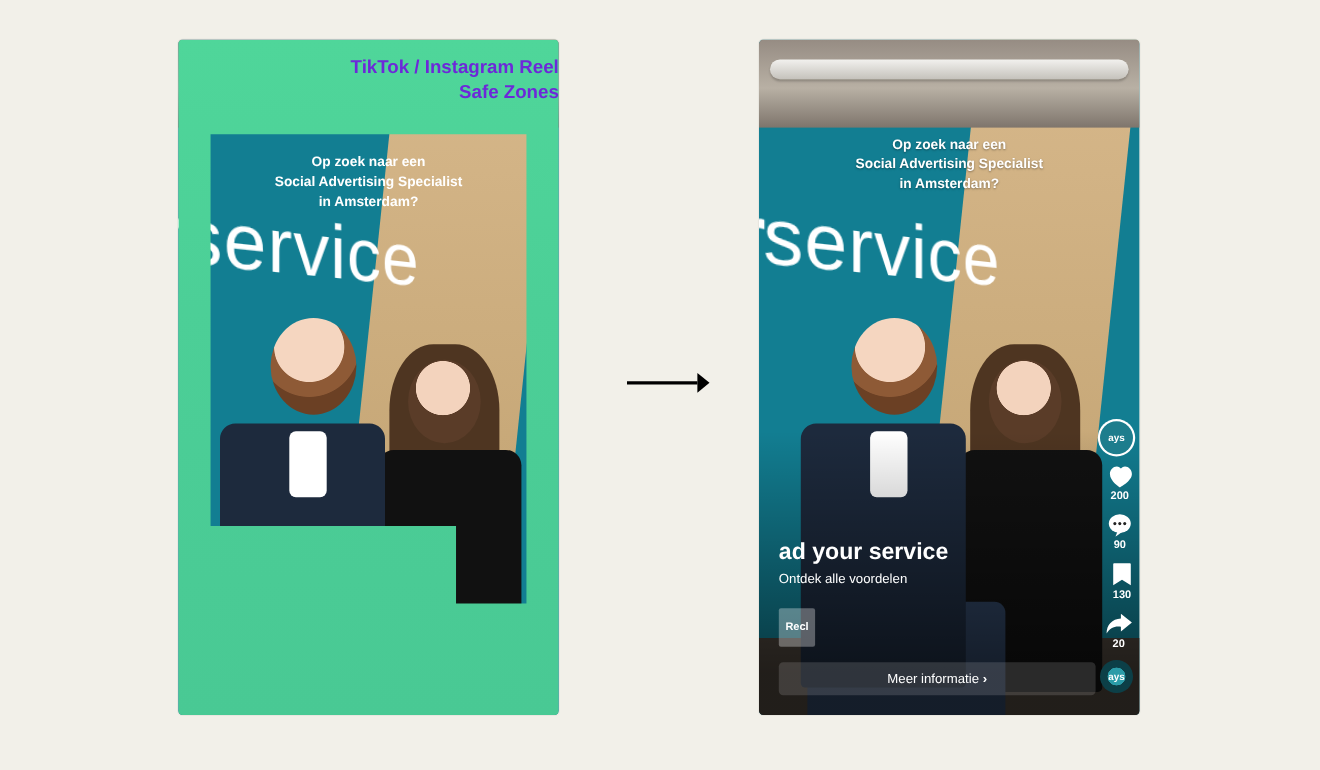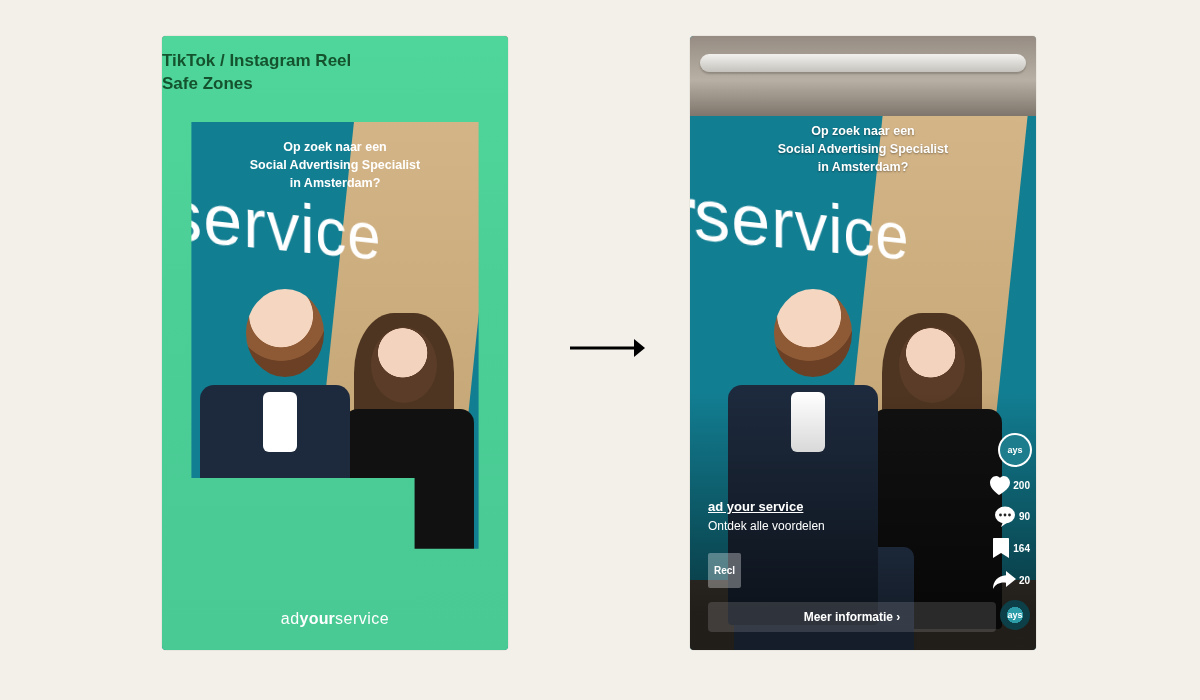--- a/index.html
+++ b/index.html
@@ -41,39 +41,39 @@
     
     clip-path:polygon(
       0 0,100% 0,100% 100%,0 100%,0 0,
       8.5% 14%, 8.5% 72%, 73% 72%, 73% 83.5%, 91.5% 83.5%, 91.5% 14%, 8.5% 14%
     );
     clip-rule:evenodd;-webkit-clip-path:polygon(
       0 0,100% 0,100% 100%,0 100%,0 0,
       8.5% 14%, 8.5% 72%, 73% 72%, 73% 83.5%, 91.5% 83.5%, 91.5% 14%, 8.5% 14%
     );
   }
-  .left .green-title{position:absolute;z-index:3;top:14px;left:0;width:100%;text-align:left;color:#14532d;font-weight:800;font-size:17px;line-height:1.35;}
+  .left .green-title{position:absolute;z-index:3;top:14px;left:0;width:100%;text-align:right;color:#6d28d9;font-weight:800;font-size:17px;line-height:1.35;}
   .left .overlay-caption{position:absolute;z-index:3;top:102px;left:0;width:100%;text-align:center;color:#fff;font-weight:600;font-size:12.5px;line-height:1.45;}
   .left .brand{position:absolute;z-index:3;bottom:22px;left:0;width:100%;text-align:center;color:#fff;font-size:16px;font-weight:300;letter-spacing:.5px;}
   .left .brand b{font-weight:800;letter-spacing:.2px;}
 
   
   .right .overlay-caption{position:absolute;z-index:3;top:86px;left:0;width:100%;text-align:center;color:#fff;font-weight:600;font-size:12.5px;line-height:1.45;text-shadow:0 1px 2px rgba(0,0,0,.4);}
   .right .grad{position:absolute;z-index:2;left:0;right:0;bottom:0;height:42%;background:linear-gradient(180deg,rgba(0,0,0,0) 0%,rgba(0,0,0,.55) 85%);}
 
   .right .meta{position:absolute;z-index:4;left:18px;bottom:62px;color:#fff;}
-  .right .account{font-weight:800;font-size:13px;margin-bottom:5px;text-decoration:underline;}
+  .right .account{font-weight:800;font-size:21px;margin-bottom:5px;}
   .right .sub{font-size:12px;font-weight:500;margin-bottom:20px;}
   .right .tag{display:inline-block;font-size:10px;font-weight:600;padding:12px 6px;border-radius:2px;background:rgba(255,255,255,.32);color:#fff;}
 
-  .right .cta{position:absolute;z-index:4;left:18px;right:40px;bottom:18px;height:30px;line-height:30px;text-align:center;color:#fff;font-size:12px;font-weight:700;background:rgba(255,255,255,.14);border-radius:4px;}
+  .right .cta{position:absolute;z-index:4;left:18px;right:40px;bottom:18px;height:30px;line-height:30px;text-align:center;color:#fff;font-size:12px;font-weight:400;background:rgba(255,255,255,.14);border-radius:4px;}
   .right .cta:after{content:" ›";font-weight:800;}
 
   .rail{position:absolute;z-index:4;right:6px;bottom:20px;width:44px;display:flex;flex-direction:column;align-items:flex-end;gap:9px;color:#fff;font-size:10px;font-weight:600;}
-  .rail .pill{display:flex;flex-direction:row;align-items:center;gap:2px;margin-left:26px;}
+  .rail .pill{display:flex;flex-direction:column;align-items:center;gap:2px;margin-left:26px;}
   .rail .avatar{width:30px;height:30px;border-radius:50%;background:#1d7d8d;display:flex;align-items:center;justify-content:center;font-size:9px;font-weight:800;color:#fff;box-shadow:0 0 0 2px #fff;}
   .rail svg{display:block;}
   .rail .disc{width:30px;height:30px;border-radius:50%;background:radial-gradient(circle at 50% 50%,#2b9ca8 0 38%,#0c3f47 39% 100%);display:flex;align-items:center;justify-content:center;font-size:9px;font-weight:800;color:#fff;}
 
   
   .arrow{position:absolute;top:336px;left:568px;width:78px;height:24px;}
 </style>
 </head>
 <body>
 
@@ -106,23 +106,20 @@
       <span>TikTok / Instagram Reel</span><br>
       <span>Safe Zones</span>
     </div>
 
     <div class="overlay-caption">
       <span>Op zoek naar een</span><br>
       <span>Social Advertising Specialist</span><br>
       <span>in Amsterdam?</span>
     </div>
 
-    <div class="brand">
-      <span>ad</span><b>your</b><span>service</span>
-    </div>
   </div>
 
   <svg class="arrow" viewBox="0 0 78 24">
     <line x1="2" y1="12" x2="66" y2="12" stroke="#000" stroke-width="3"></line>
     <path d="M66 3 L77 12 L66 21 Z" fill="#000"></path>
   </svg>
 
   <div class="phone right">
     <div class="photo">
       <div class="teal"></div>
@@ -180,21 +177,21 @@
             <circle cx="12" cy="10" r="1.4" fill="#222"></circle>
             <circle cx="16.5" cy="10" r="1.4" fill="#222"></circle>
           </svg>
         <span>90</span>
       </div>
 
       <div class="pill">
         <svg width="20" height="24" viewBox="0 0 20 24">
             <path fill="#fff" d="M3 2h14c.6 0 1 .4 1 1v19l-8-5-8 5V3c0-.6.4-1 1-1z"></path>
           </svg>
-        <span>164</span>
+        <span>130</span>
       </div>
 
       <div class="pill">
         <svg width="26" height="22" viewBox="0 0 26 22">
             <path fill="#fff" d="M15 2l10 8-10 8v-4.3C9 13 4.8 15 2 20c0-8 5-13.2 13-13.7V2z"></path>
           </svg>
         <span>20</span>
       </div>
 
       <div class="disc">ays</div>

